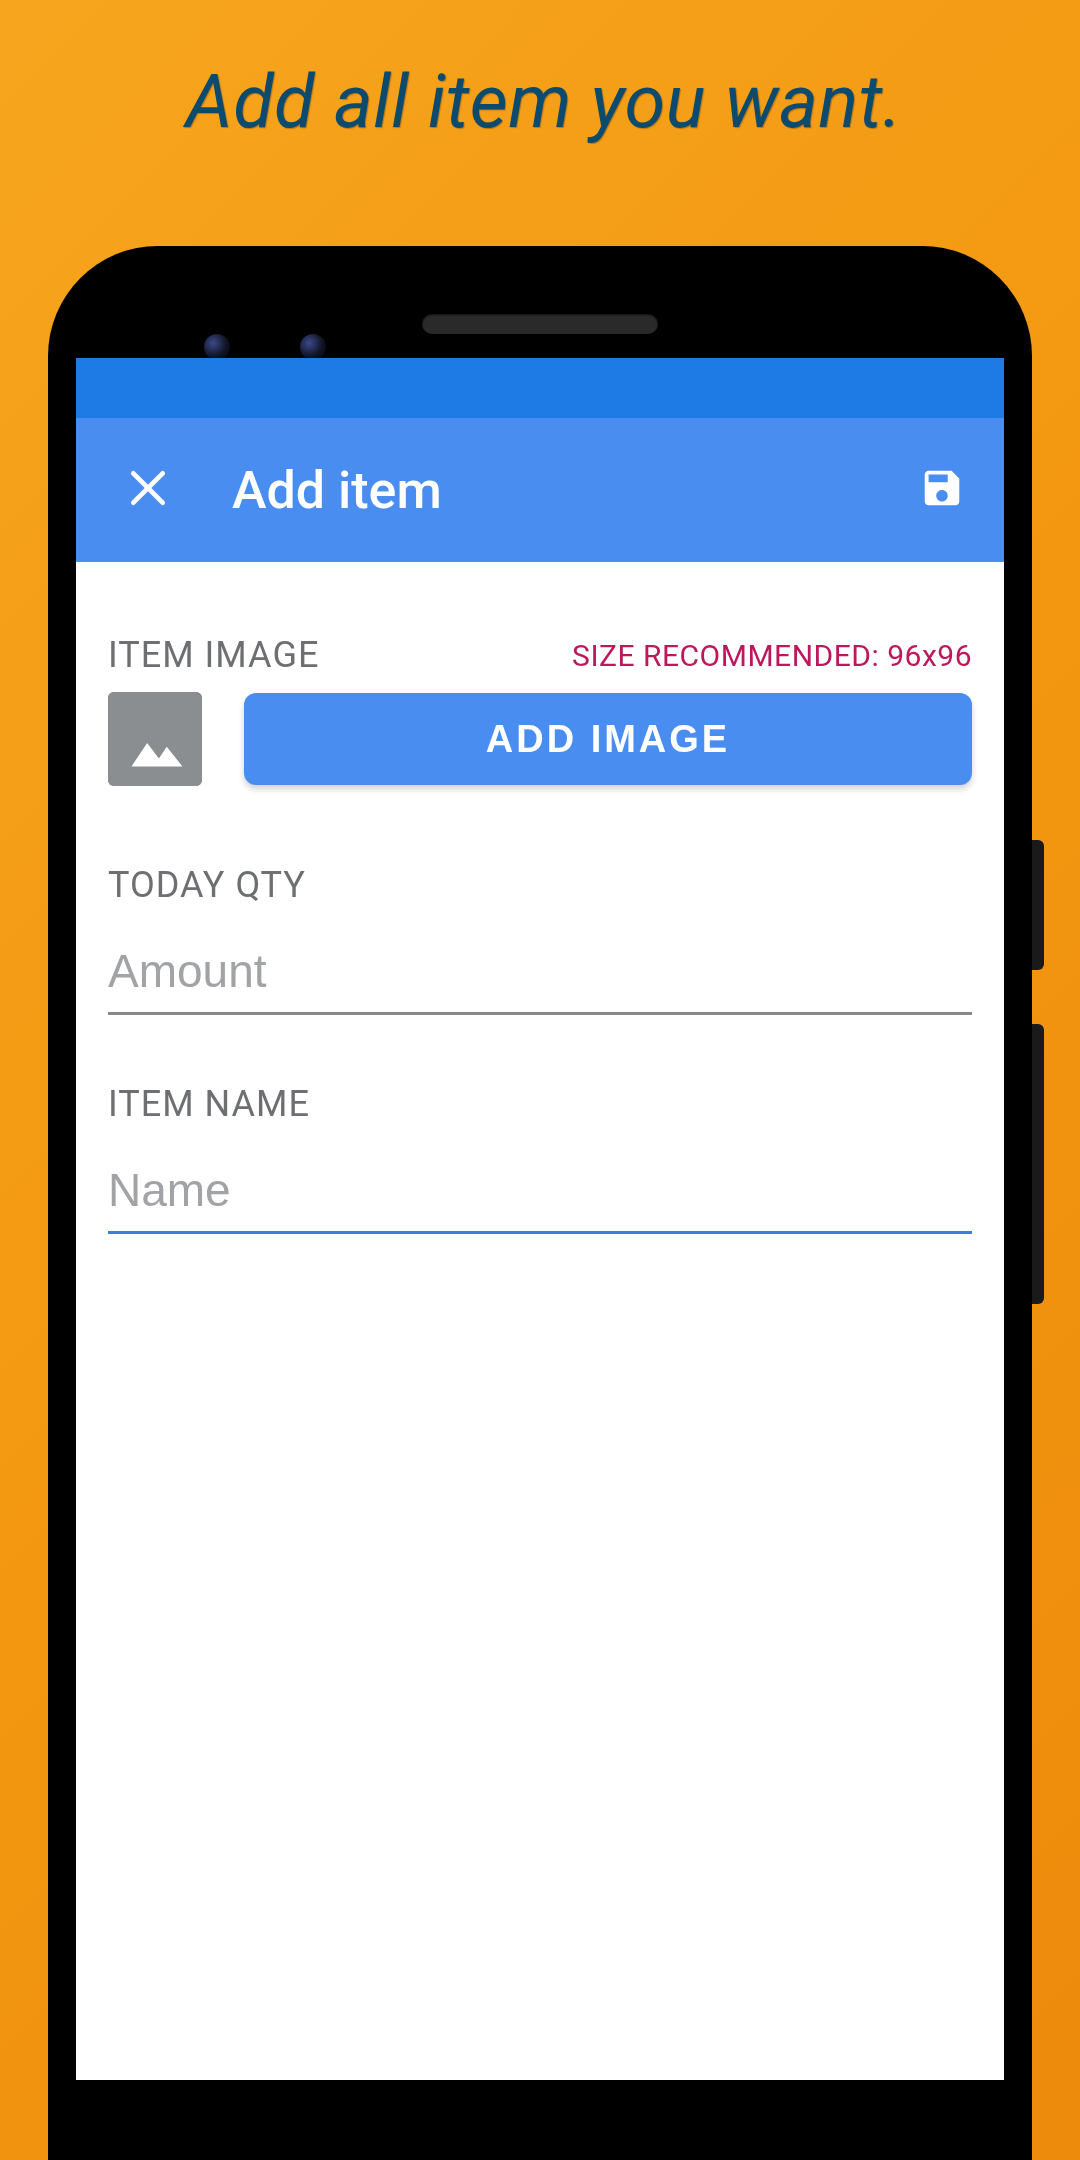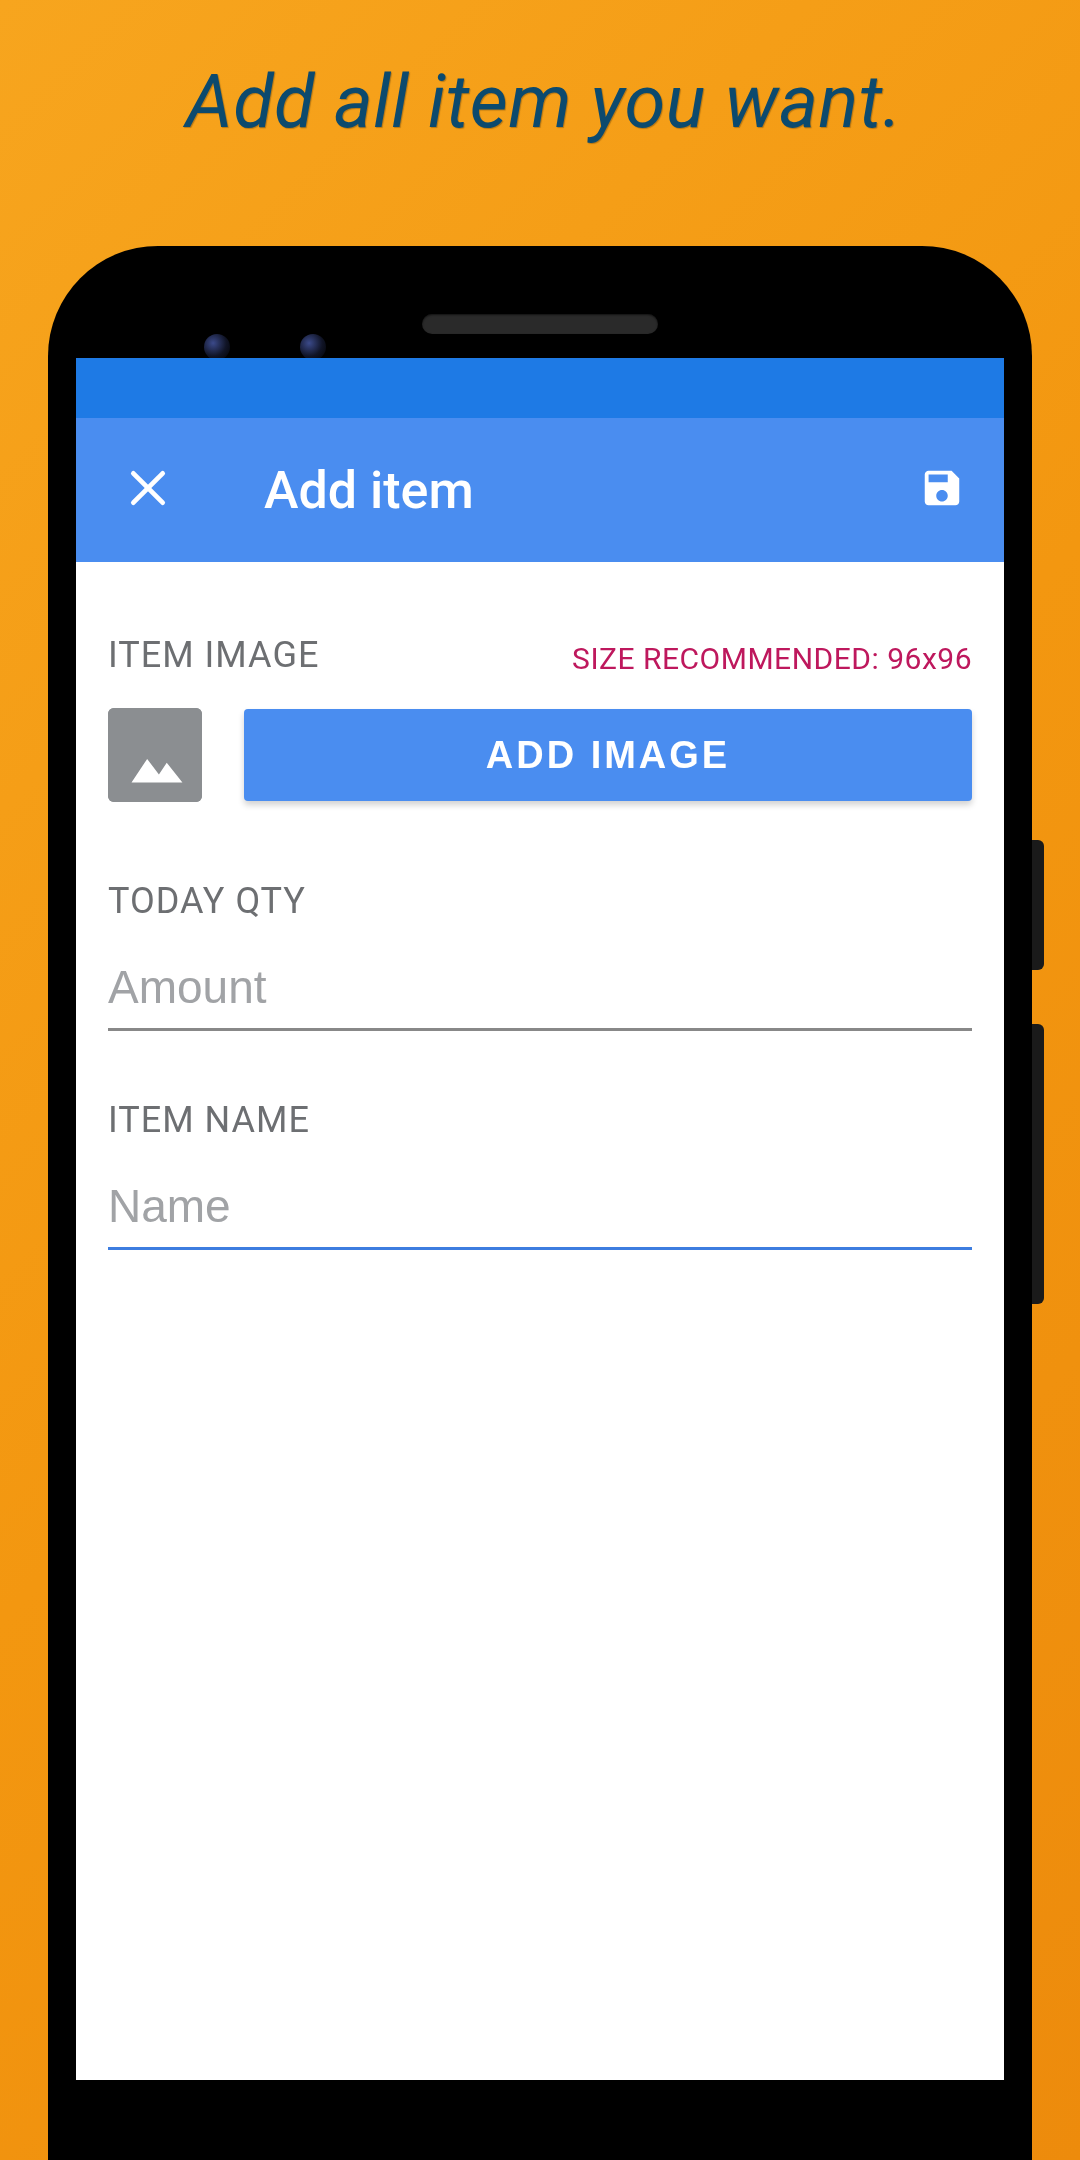--- a/index.html
+++ b/index.html
@@ -95,21 +95,20 @@
     }
 
     
     .app-bar {
       height: 144px;
       background: #4a8df0;
       display: flex;
       align-items: center;
       padding: 0 26px 0 36px;
       color: #fff;
-      gap: 32px;
     }
     .app-bar .close-btn {
       width: 72px;
       height: 72px;
       display: flex;
       align-items: center;
       justify-content: center;
     }
     .app-bar .title {
       font-size: 52px;
@@ -126,22 +125,22 @@
     }
 
     
     .content {
       padding: 72px 32px 0 32px;
     }
 
     .section-row {
       display: flex;
       justify-content: space-between;
-      align-items: flex-end;
-      margin-bottom: 32px;
+      align-items: center;
+      margin-bottom: 16px;
     }
     .section-label {
       font-size: 36px;
       font-weight: 400;
       color: #6d6f72;
       letter-spacing: 1px;
     }
     .hint-right {
       font-size: 30px;
       color: #be185d;
@@ -163,21 +162,21 @@
       overflow: hidden;
     }
     .img-placeholder svg { position: absolute; inset: 0; }
 
     .add-image-btn {
       flex: 1;
       height: 92px;
       background: #4a8df0;
       color: #fff;
       border: none;
-      border-radius: 4px;
+      border-radius: 12px;
       font-size: 38px;
       font-weight: 600;
       letter-spacing: 3px;
       box-shadow: 0 4px 6px rgba(0,0,0,0.18);
       display: flex;
       align-items: center;
       justify-content: center;
     }
 
     .field-block { margin-bottom: 68px; }

